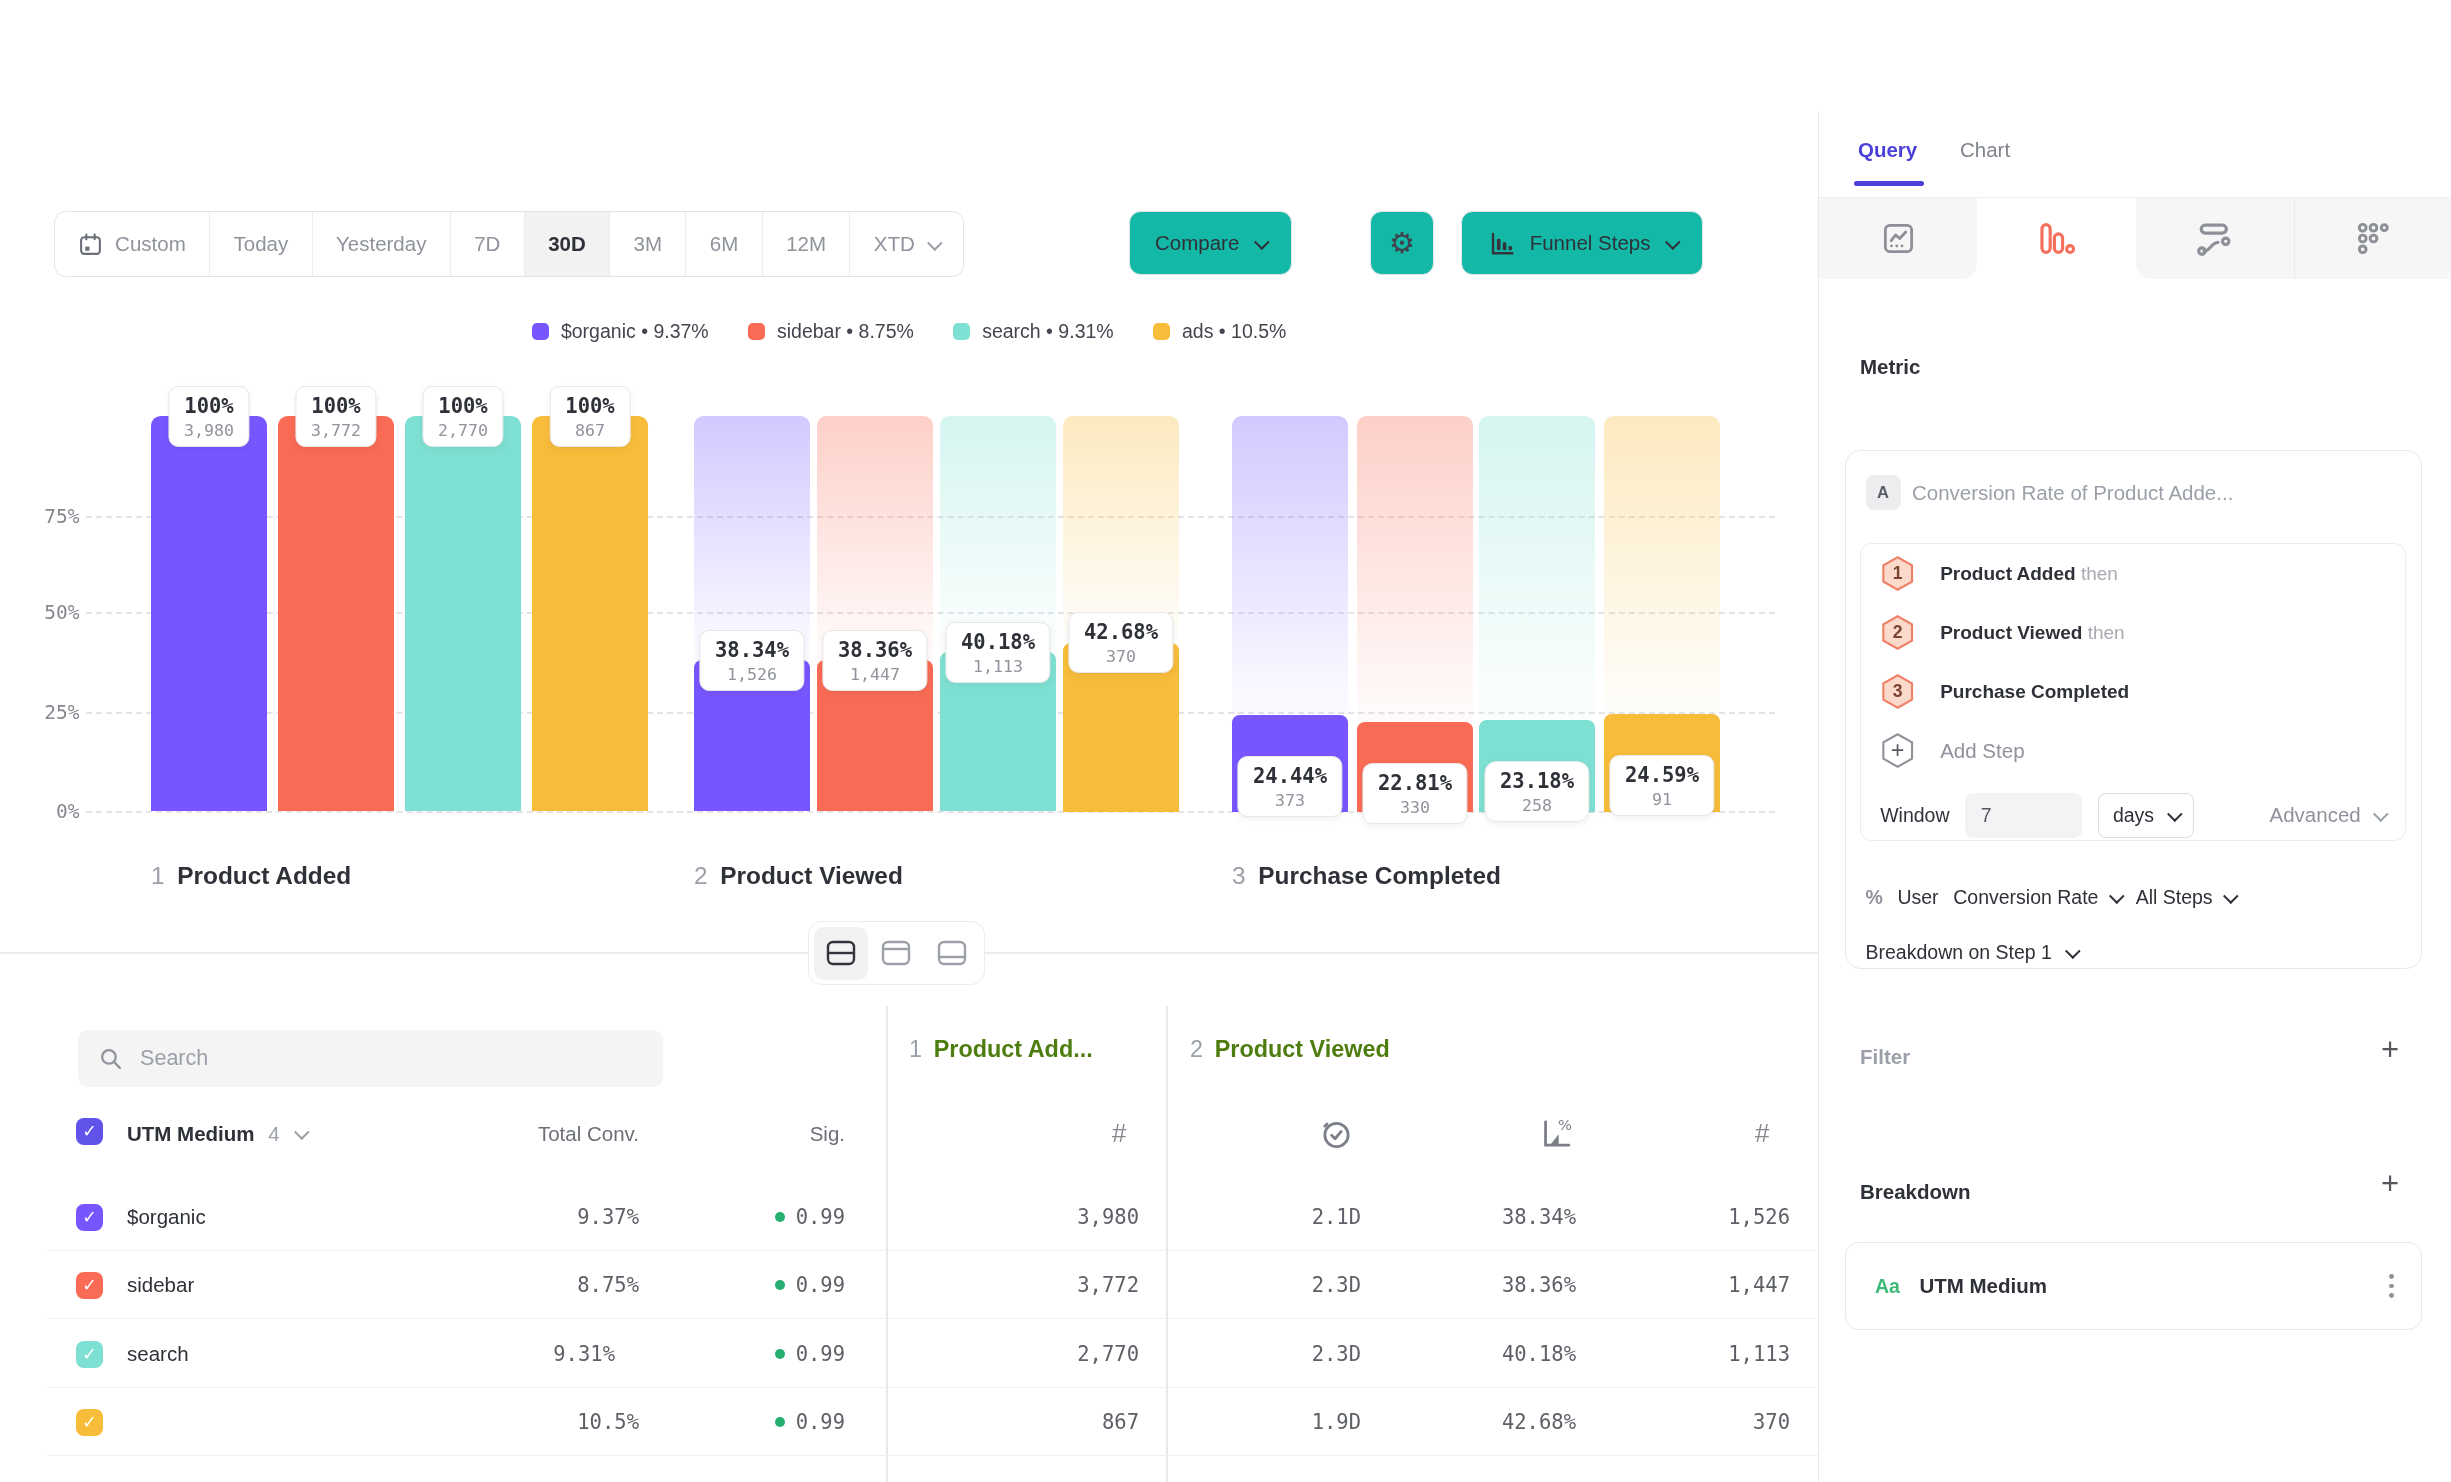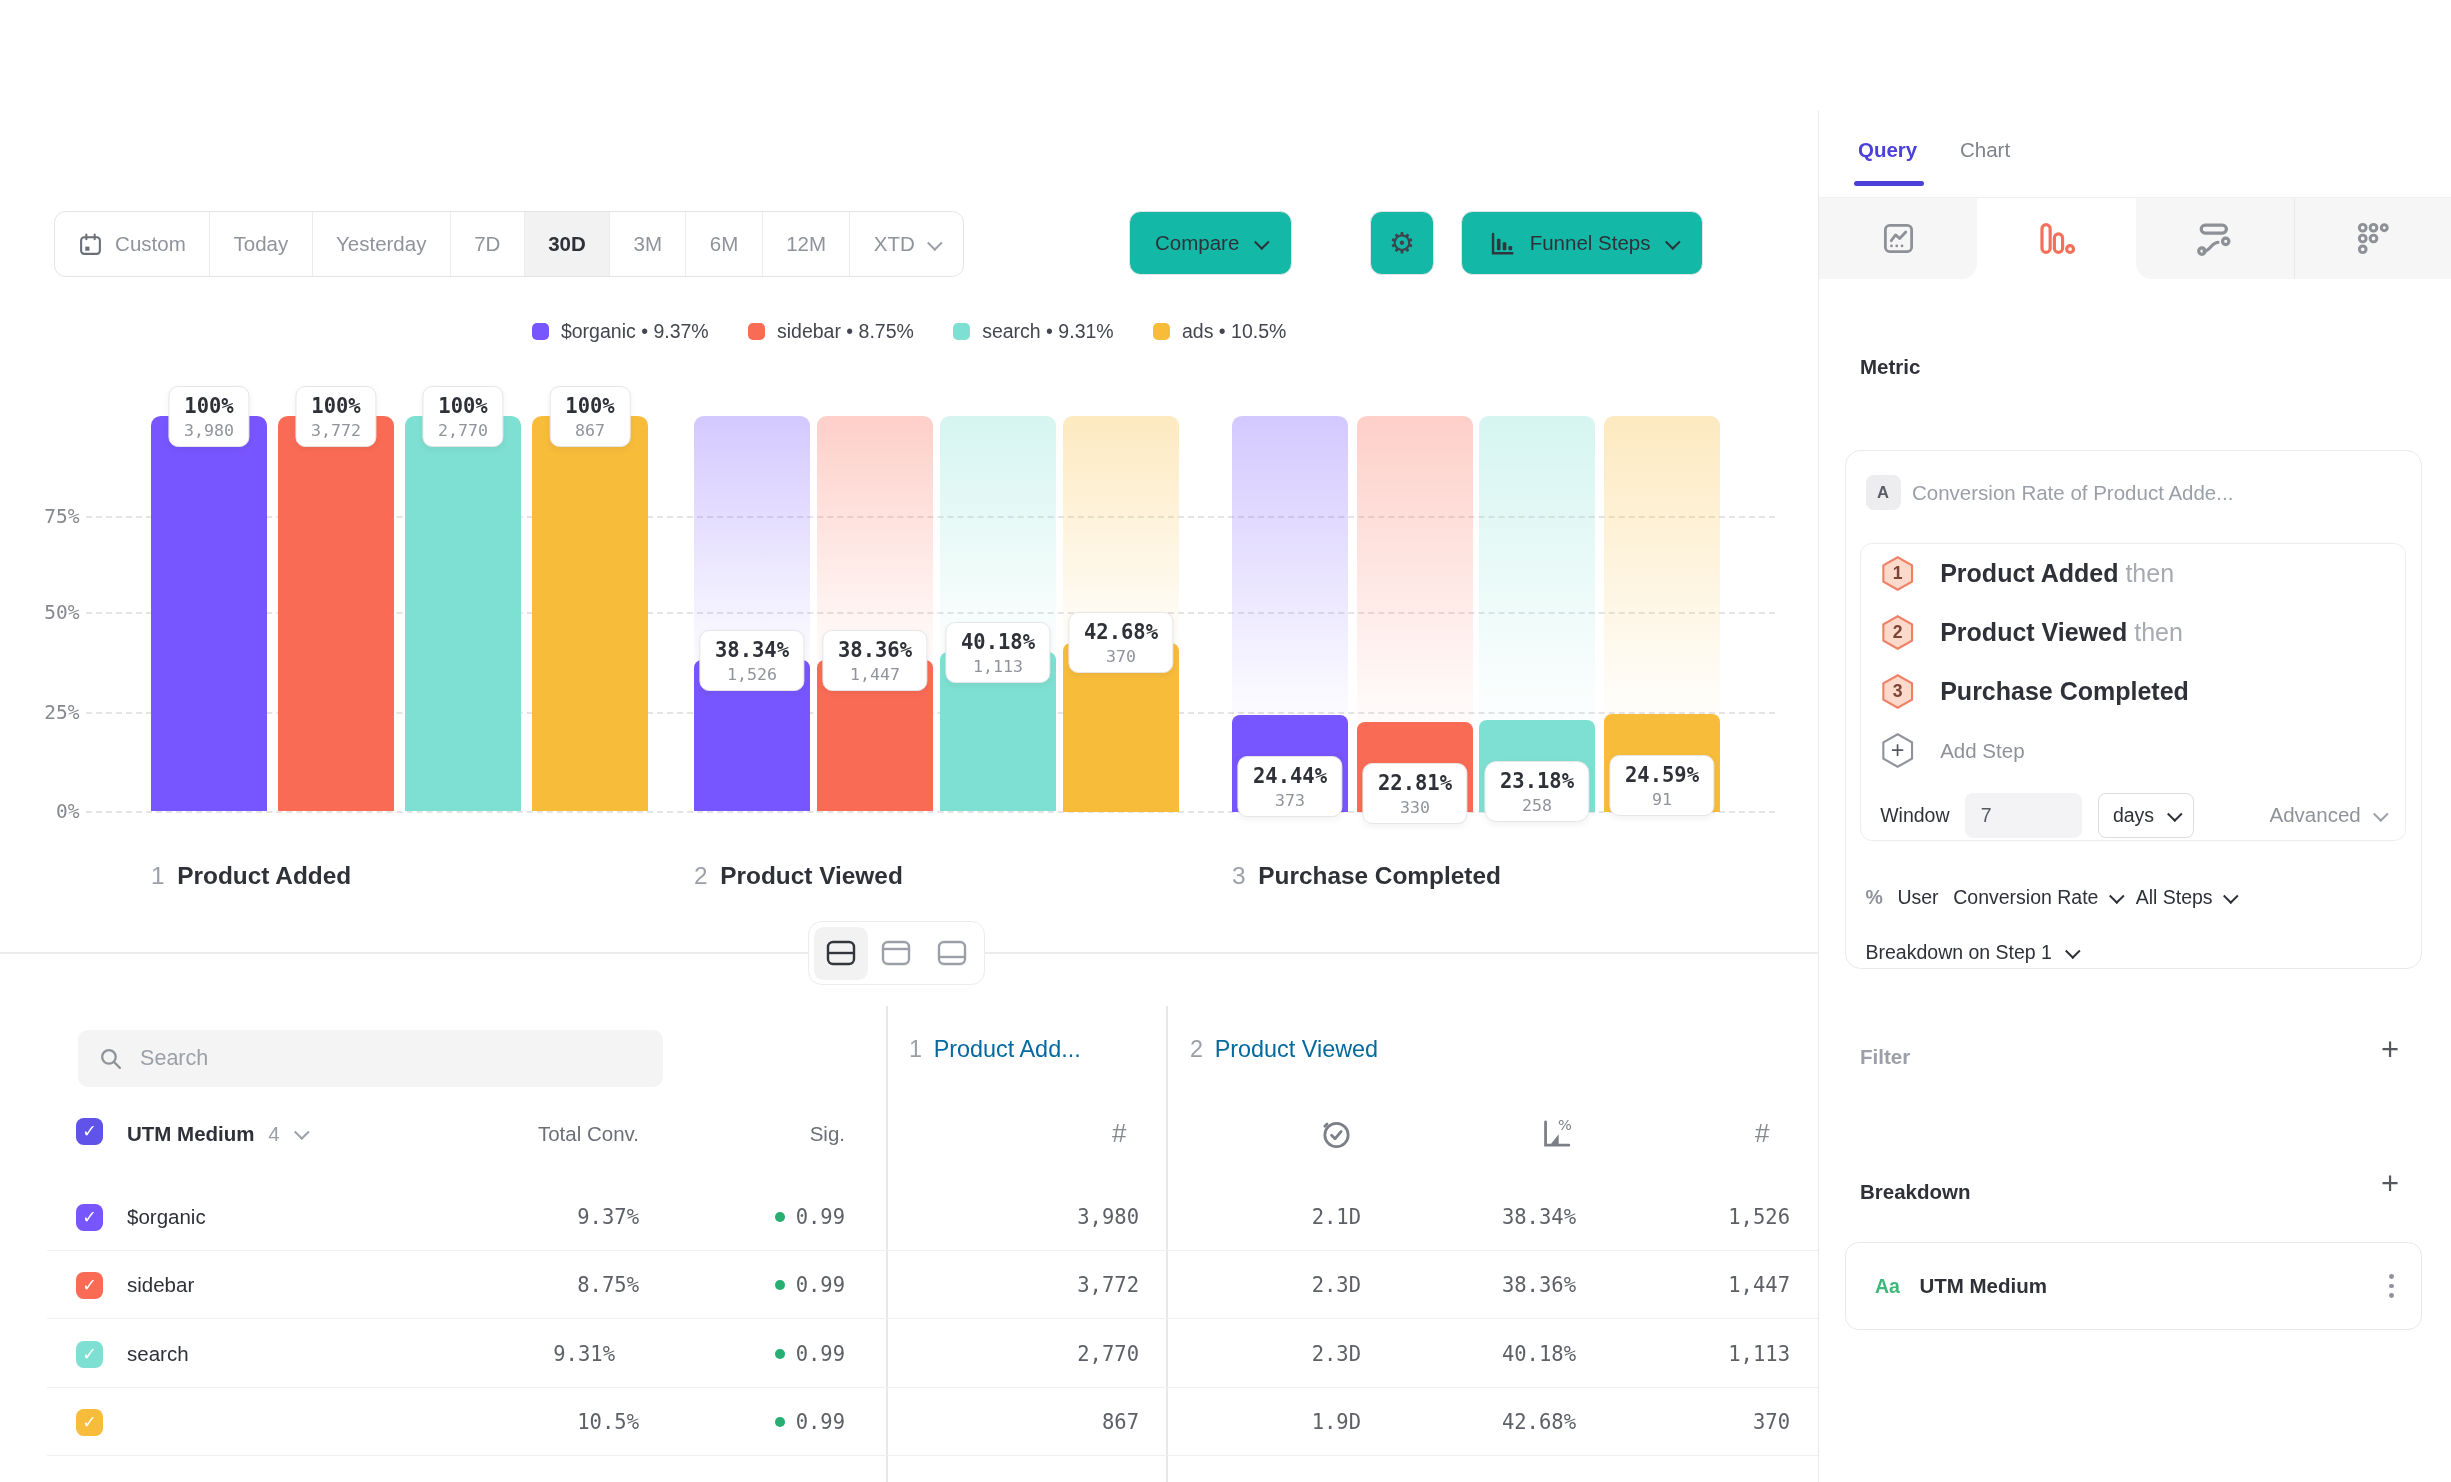--- a/index.html
+++ b/index.html
@@ -63,21 +63,21 @@
   .lt-btn.active{background:#f2f2f3;color:#32353b;}
 
   
   .search{position:absolute;left:78px;top:1030px;width:585px;height:57px;background:#f4f4f5;border-radius:9.8px;
     display:flex;align-items:center;padding-left:19.5px;gap:15.6px;box-sizing:border-box;cursor:text;}
   .search input{border:none;background:transparent;outline:none;font-size:21.5px;color:#2e3138;font-family:inherit;width:468px;}
   .search input::placeholder{color:#9ba0a8;}
   .vdiv{position:absolute;top:1006px;bottom:0;width:1.5px;background:#e8e8ea;}
   .col-head{position:absolute;top:1036px;display:flex;gap:11.7px;align-items:baseline;font-size:23.4px;white-space:nowrap;}
   .col-head .n{color:#9ba0a8;}
-  .col-head .t{color:#0369a1;font-weight:400;}
+  .col-head .t{color:#4d7c0f;font-weight:700;}
   .subicon{position:absolute;top:1118px;color:#85888f;}
   .hash{font-size:26px;color:#85888f;font-weight:400;}
   .ghead{position:absolute;left:0;top:1100px;width:1818px;height:82px;}
   .cbox{width:27px;height:27px;border-radius:7.8px;display:flex;align-items:center;justify-content:center;
     color:#fff;font-size:17.6px;cursor:pointer;flex:none;}
   .trow{position:absolute;left:0;width:1818px;height:68px;}
   .trow .bline{position:absolute;left:47px;bottom:0;width:1771px;height:1.5px;background:#f0f0f2;}
   .cell{position:absolute;top:0;height:68px;display:flex;align-items:center;}
   .cell.right{justify-content:flex-end;}
   .num{font-family:"DejaVu Sans Mono",monospace;font-size:20.5px;color:#5d6066;}
@@ -98,21 +98,21 @@
   .itab.r-before{border-radius:0 0 0 15.6px;}
   .p-h{position:absolute;font-size:20.5px;font-weight:700;color:#2e3138;}
   .p-h.gray{color:#9ba0a8;}
   .pluslab{position:absolute;font-size:31px;color:#55585e;font-weight:300;cursor:pointer;line-height:1;}
   .mcard{position:absolute;left:26px;top:339px;width:577px;height:519px;border:1.5px solid #e9e9eb;border-radius:15.6px;box-sizing:border-box;}
   .abadge{position:absolute;left:19.5px;top:24.4px;width:35px;height:35px;background:#ededef;border-radius:7.8px;
     display:flex;align-items:center;justify-content:center;font-size:16.6px;font-weight:700;color:#595d66;}
   .mtitle{position:absolute;left:66px;top:30px;width:478px;font-size:20.5px;color:#9ba0a8;white-space:nowrap;overflow:hidden;}
   .icard{position:absolute;left:13.7px;top:92px;width:546px;height:298px;border:1.5px solid #ededef;border-radius:11.7px;box-sizing:border-box;}
   .srow{display:flex;align-items:center;gap:25px;height:59px;padding:0 19.5px;cursor:pointer;}
-  .srow .nm{font-size:25px;font-weight:700;color:#2e3138;white-space:nowrap;}
+  .srow .nm{font-size:19px;font-weight:700;color:#2e3138;white-space:nowrap;}
   .srow .nm .then{font-weight:400;color:#a7aab1;}
   .hex{position:relative;width:35px;height:35px;flex:none;}
   .hex .o,.hex .i{position:absolute;clip-path:polygon(50% 0,94% 25%,94% 75%,50% 100%,6% 75%,6% 25%);}
   .hex .o{inset:0;background:#ef8066;}
   .hex .i{inset:2.4px;background:#fbd9cb;}
   .hex.plus .o{background:#8f929a;}
   .hex.plus .i{background:#fff;}
   .hex span{position:absolute;inset:0;display:flex;align-items:center;justify-content:center;font-size:17.6px;font-weight:700;color:#7c4434;z-index:2;}
   .hex.plus span{color:#55585e;font-weight:400;font-size:23.4px;}
   .wrow{display:flex;align-items:center;height:70px;padding:0 19.5px;gap:15.6px;}

